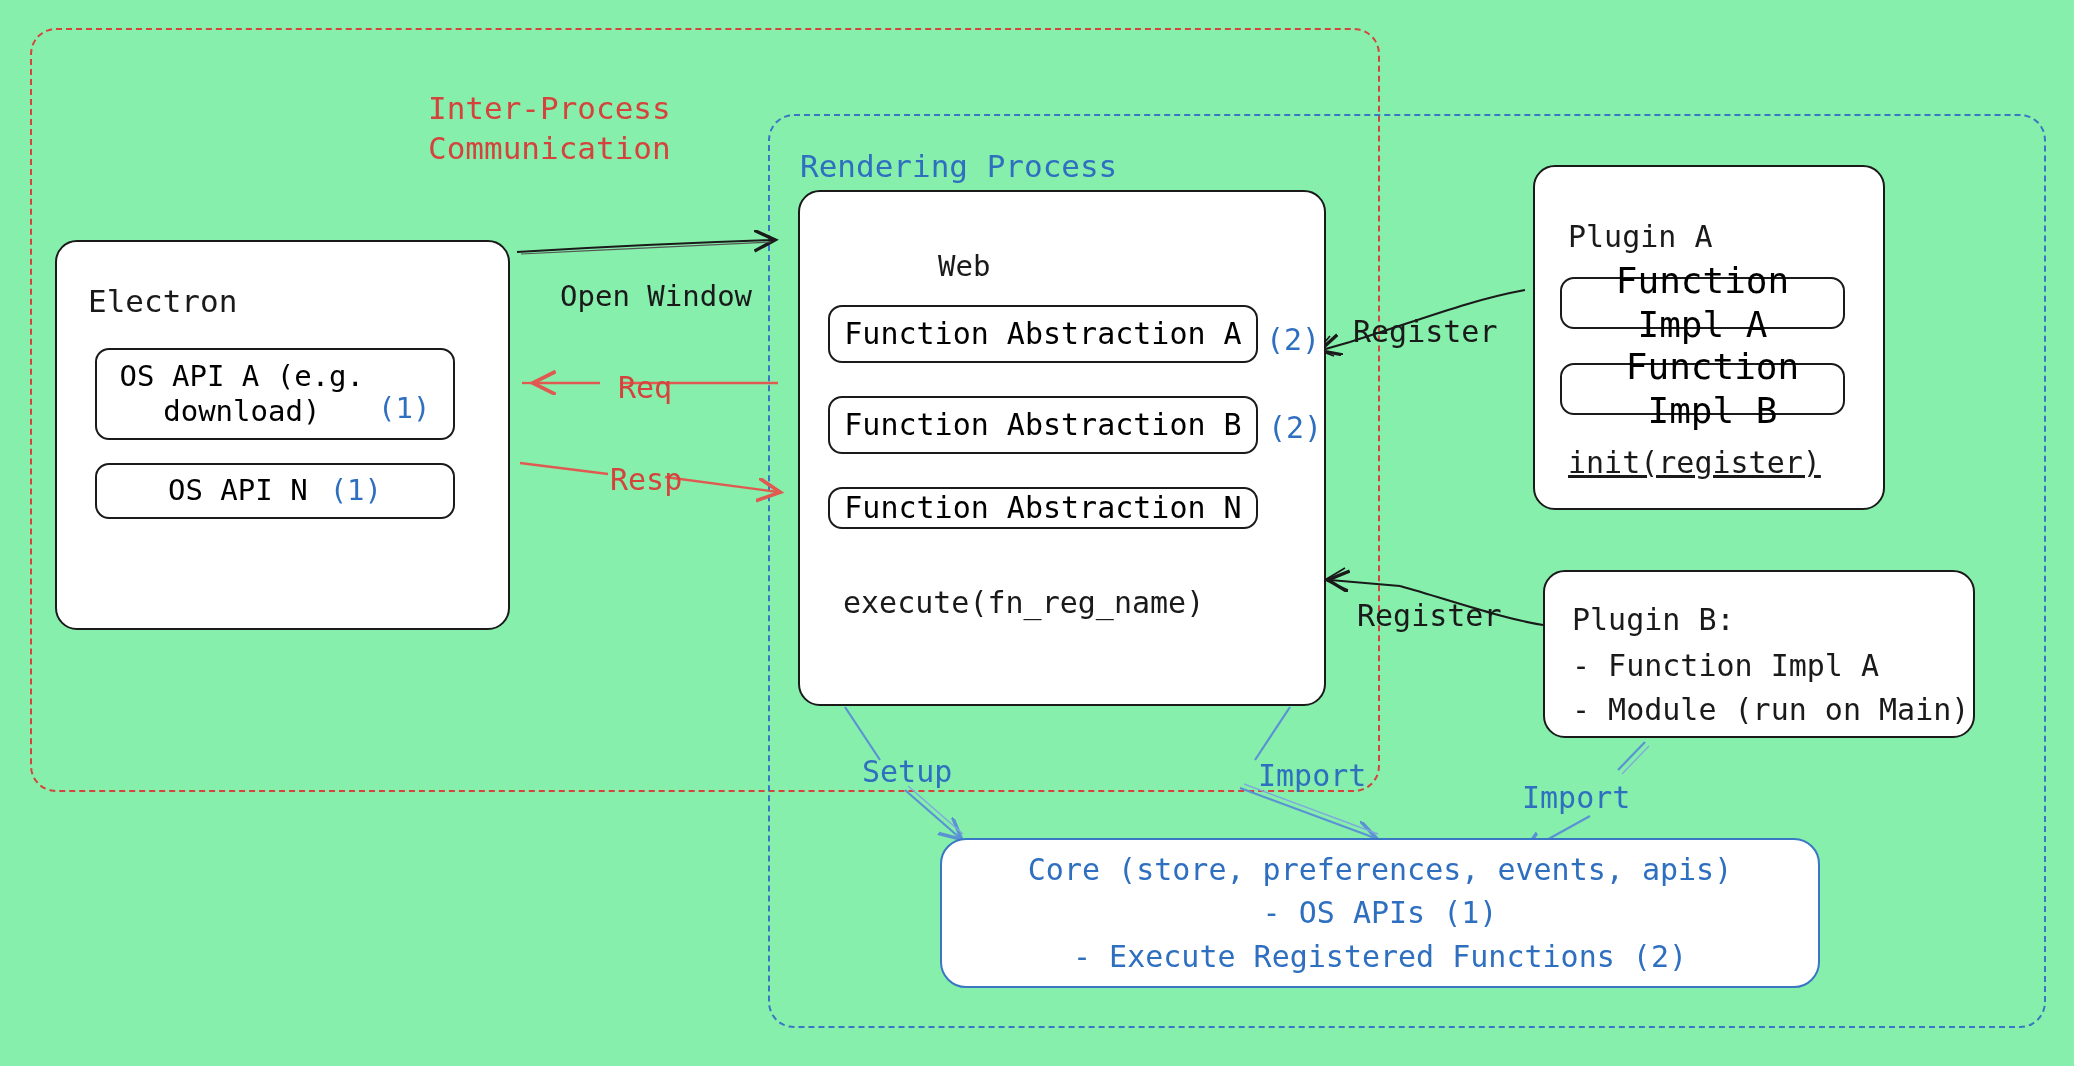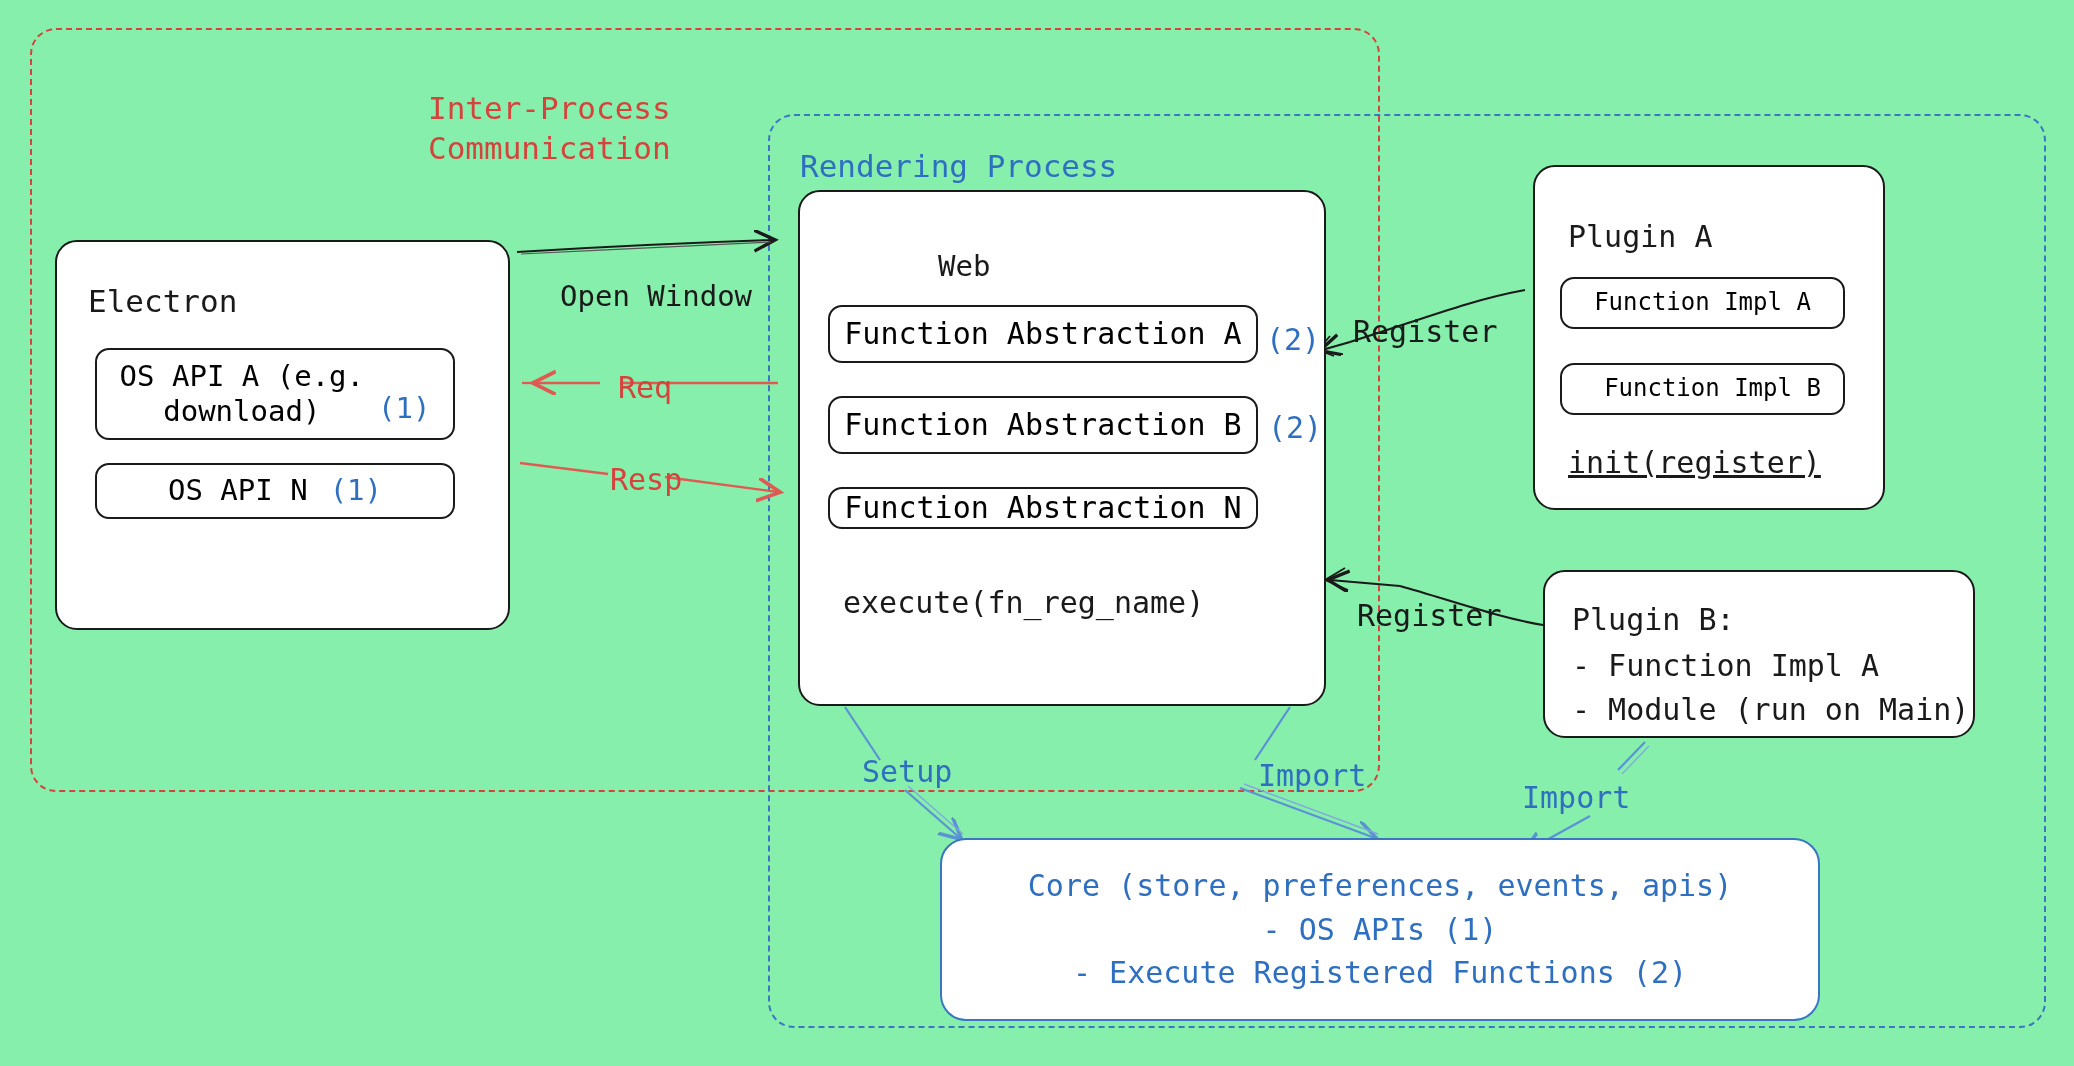--- a/index.html
+++ b/index.html
@@ -72,21 +72,21 @@
     border-radius: 26px;
     background: #ffffff;
     color: #2f6fc0;
     display: flex;
     flex-direction: column;
     align-items: center;
     justify-content: center;
     text-align: center;
     line-height: 1.45;
   }
-  .t28 { font-size: 24px; }
+  .t28 { font-size: 36px; }
   .t29 { font-size: 29px; }
   .t30 { font-size: 30px; }
   .t31 { font-size: 31px; }
   .left-align { text-align: left; justify-content: flex-start; }
 </style>
 </head>
 <body>
 
 <div id="canvas">
 
@@ -215,19 +215,19 @@
   <div class="box left-align" style="left:1543px; top:570px; width:432px; height:168px;">
   </div>
   <div class="lbl t30" style="left:1572px; top:600px;">Plugin B:</div>
   <div class="lbl t30" style="left:1572px; top:646px;">- Function Impl A</div>
   <div class="lbl t30" style="left:1572px; top:690px;">- Module (run on Main)</div>
 
   <div class="lbl lbl-blue t30" style="left:862px; top:752px;">Setup</div>
   <div class="lbl lbl-blue t30" style="left:1258px; top:756px;">Import</div>
   <div class="lbl lbl-blue t30" style="left:1522px; top:778px;">Import</div>
 
-  <div class="core-box t30" style="left:940px; top:838px; width:880px; height:183px;">
+  <div class="core-box t30" style="left:940px; top:838px; width:880px; height:150px;">
     <div>Core (store, preferences, events, apis)</div>
     <div>- OS APIs (1)</div>
     <div>- Execute Registered Functions (2)</div>
   </div>
 
 </div>
 
 </body></html>

